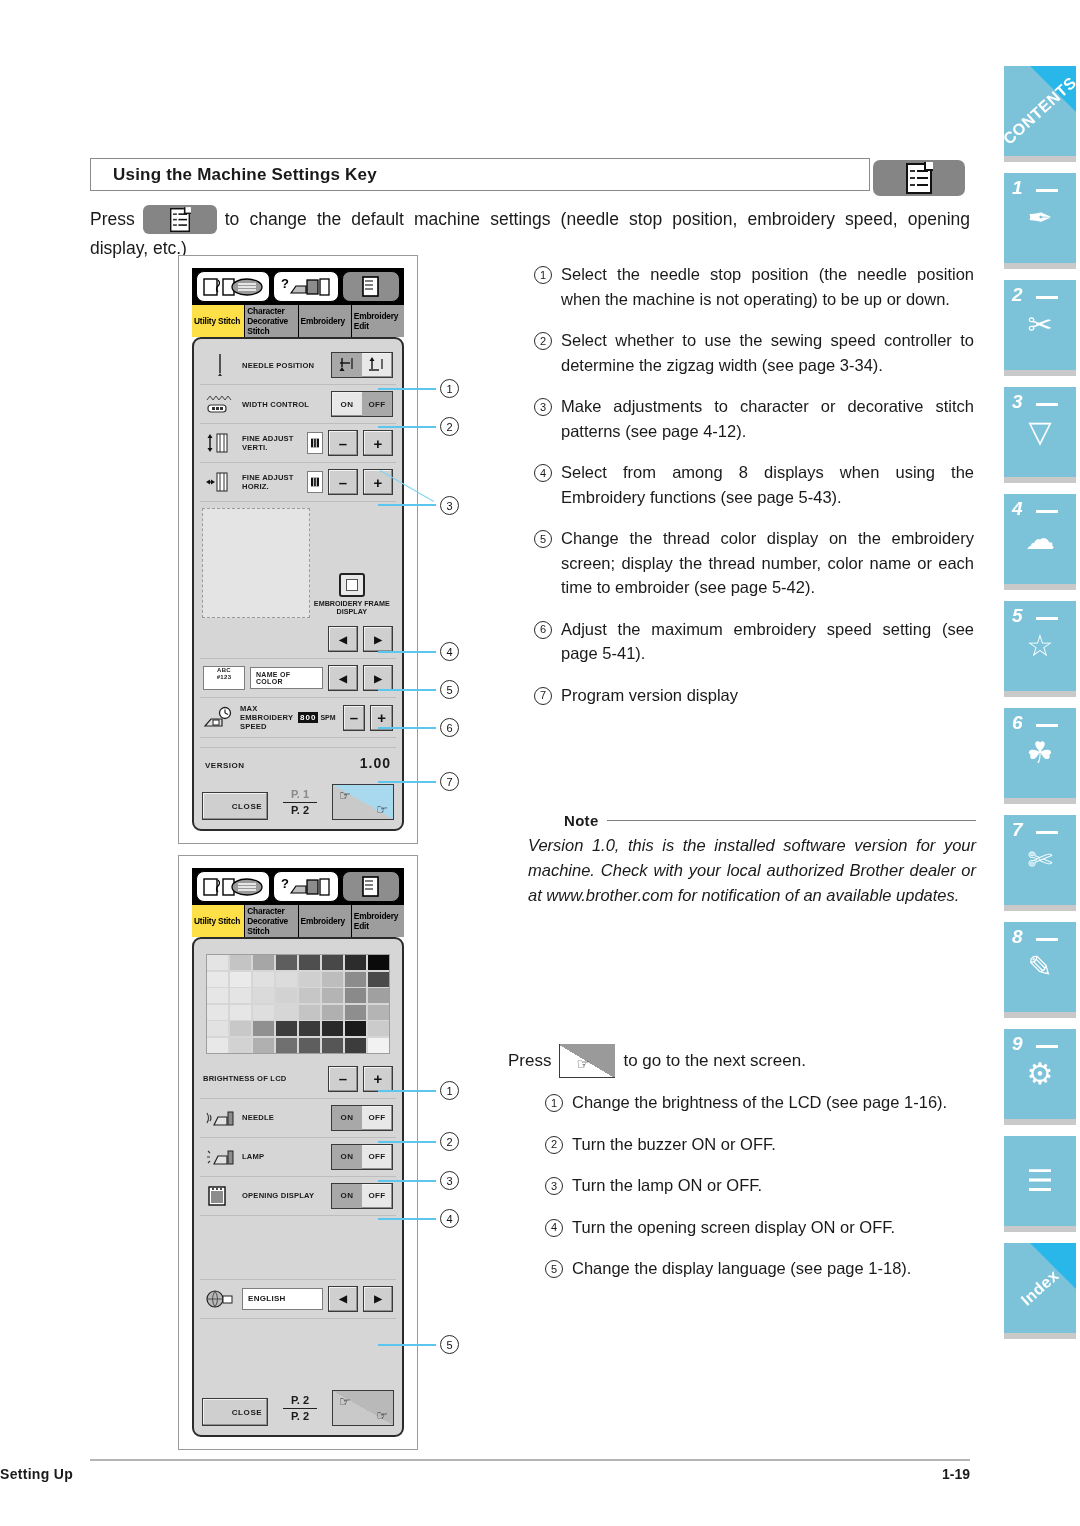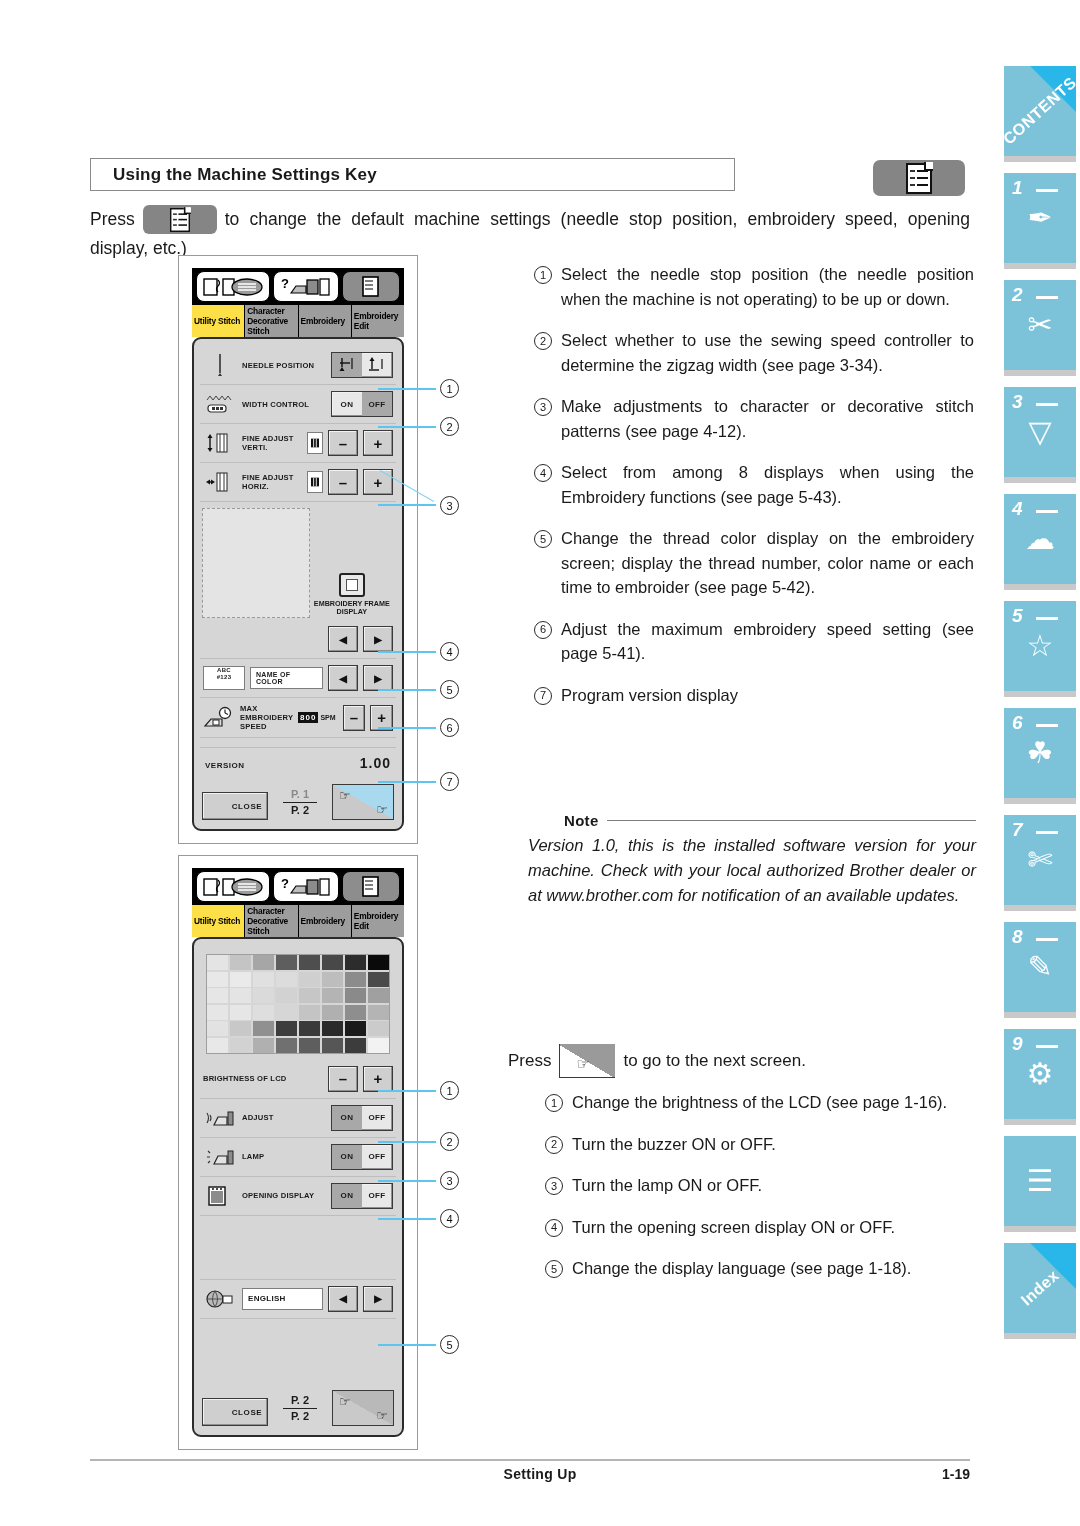--- a/index.html
+++ b/index.html
@@ -8,21 +8,21 @@
     background: #ffffff;
     font-family: "Liberation Sans", sans-serif;
     color: #1a1a1a;
     overflow: hidden;
   }
   #page { position: relative; width: 1080px; height: 1526px; }
 
   
   .section-head {
     position: absolute; left: 90px; top: 158px;
-    width: 645px; height: 33px;
+    width: 780px; height: 33px;
     border: 1.5px solid #8a8a8a;
     display: flex; align-items: center;
   }
   .section-head-title {
     font-size: 17px; font-weight: bold; letter-spacing: .2px;
     padding-left: 22px; white-space: nowrap;
   }
   .settings-key-chip {
     position: absolute; left: 873px; top: 160px;
     width: 92px; height: 36px; border-radius: 7px;
@@ -263,21 +263,21 @@
   .stab .tdash {
     position: absolute; left: 32px; top: 16px; width: 22px; height: 3px; background: #fff;
   }
   .stab .glyph { font-size: 30px; line-height: 1; color: #fff; }
 
   
   .footer-rule {
     position: absolute; left: 90px; top: 1459px; width: 880px; height: 2px; background: #b5b5b5;
   }
   .footer-center {
-    position: absolute; left: 0; top: 1466px; width: 1080px; text-align: center;
+    position: absolute; left: 0; top: 1466px; width: 1080px; 
     font-size: 14px; font-weight: bold; letter-spacing: .3px;
   }
   .footer-page {
     position: absolute; right: 110px; top: 1466px;
     font-size: 14px; font-weight: bold;
   }
 </style>
 </head>
 <body>
 
@@ -617,21 +617,21 @@
         </div>
 
         <div class="srow">
           <div class="sicon">
             <svg width="30" height="22" viewBox="0 0 30 22">
               <path d="M2 6 q3 5 0 10 M5 8 q2 3 0 6" stroke="#333" fill="none" stroke-width="1.1"></path>
               <path d="M9 18 l4 -8 h9 v8 z" fill="#e2e2e2" stroke="#222" stroke-width="1.2"></path>
               <rect x="23" y="5" width="5" height="13" fill="#8c8c8c" stroke="#222" stroke-width="1"></rect>
             </svg>
           </div>
-          <div class="slabel">ADJUST</div>
+          <div class="slabel">NEEDLE</div>
           <div class="toggle">
             <span class="on">ON</span>
             <span>OFF</span>
           </div>
         </div>
 
         <div class="srow">
           <div class="sicon">
             <svg width="30" height="22" viewBox="0 0 30 22">
               <path d="M3 5 l2 2 M2 11 h3 M3 17 l2 -2" stroke="#333" stroke-width="1.1"></path>

